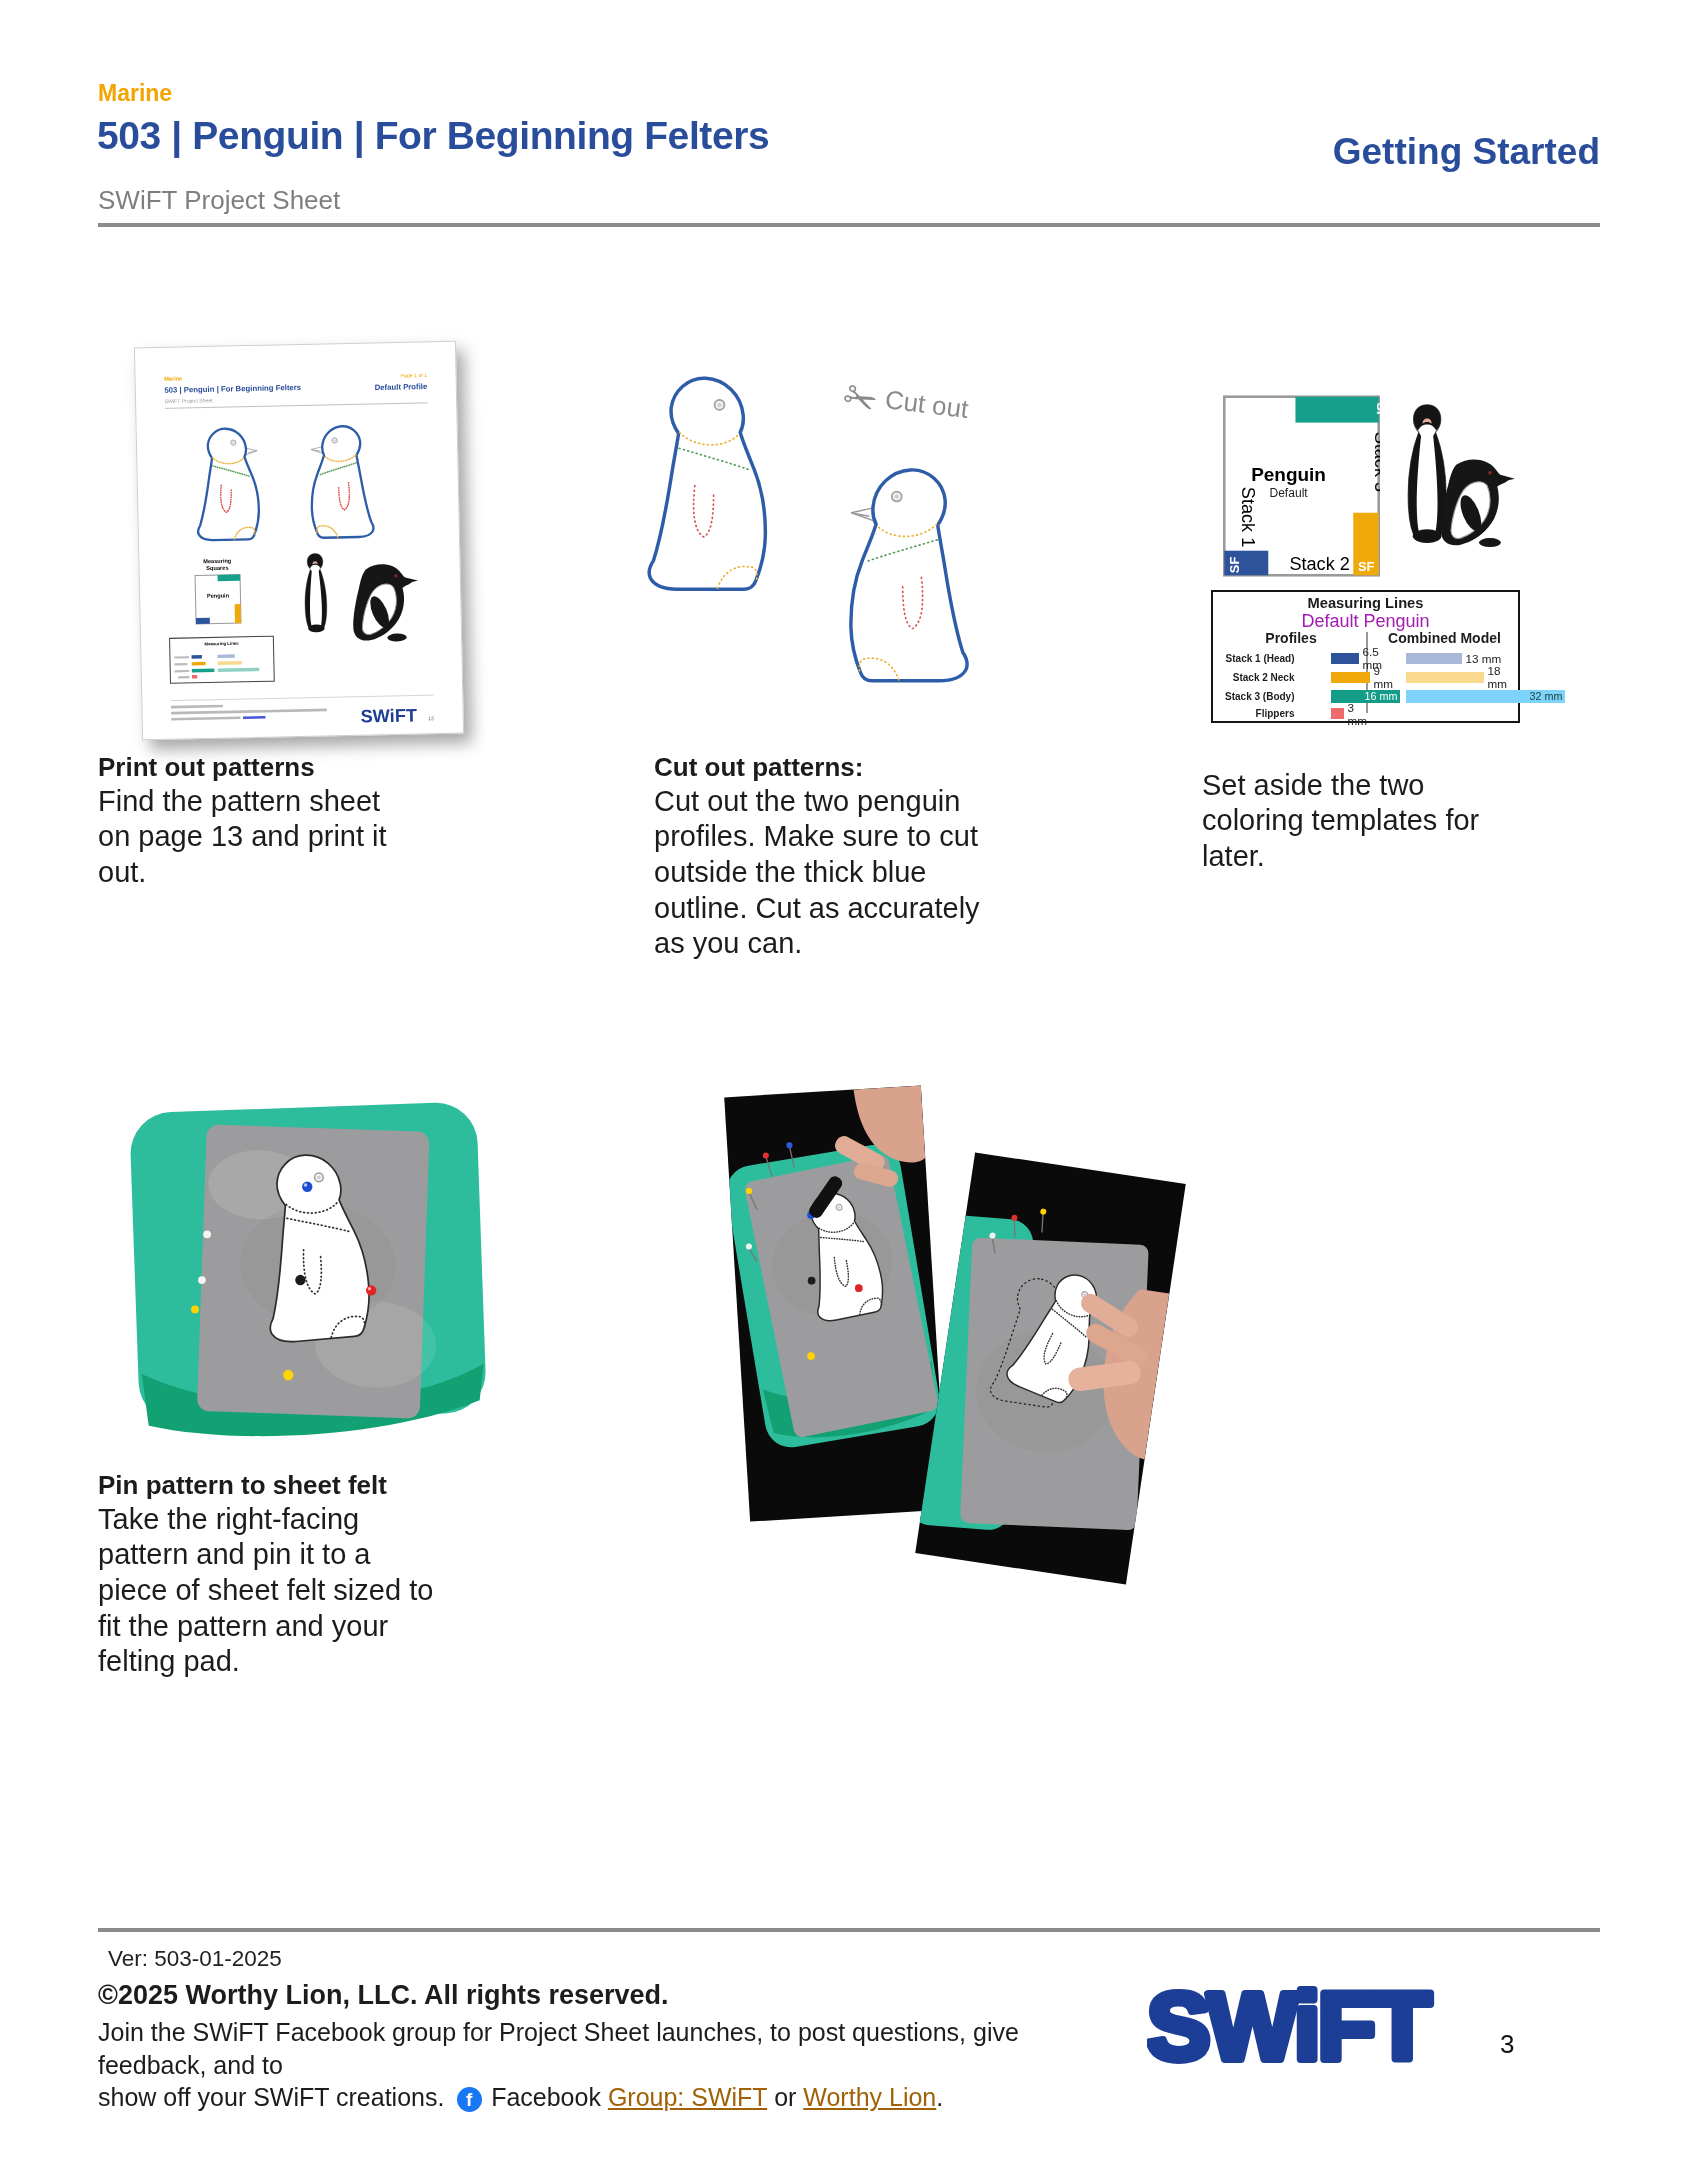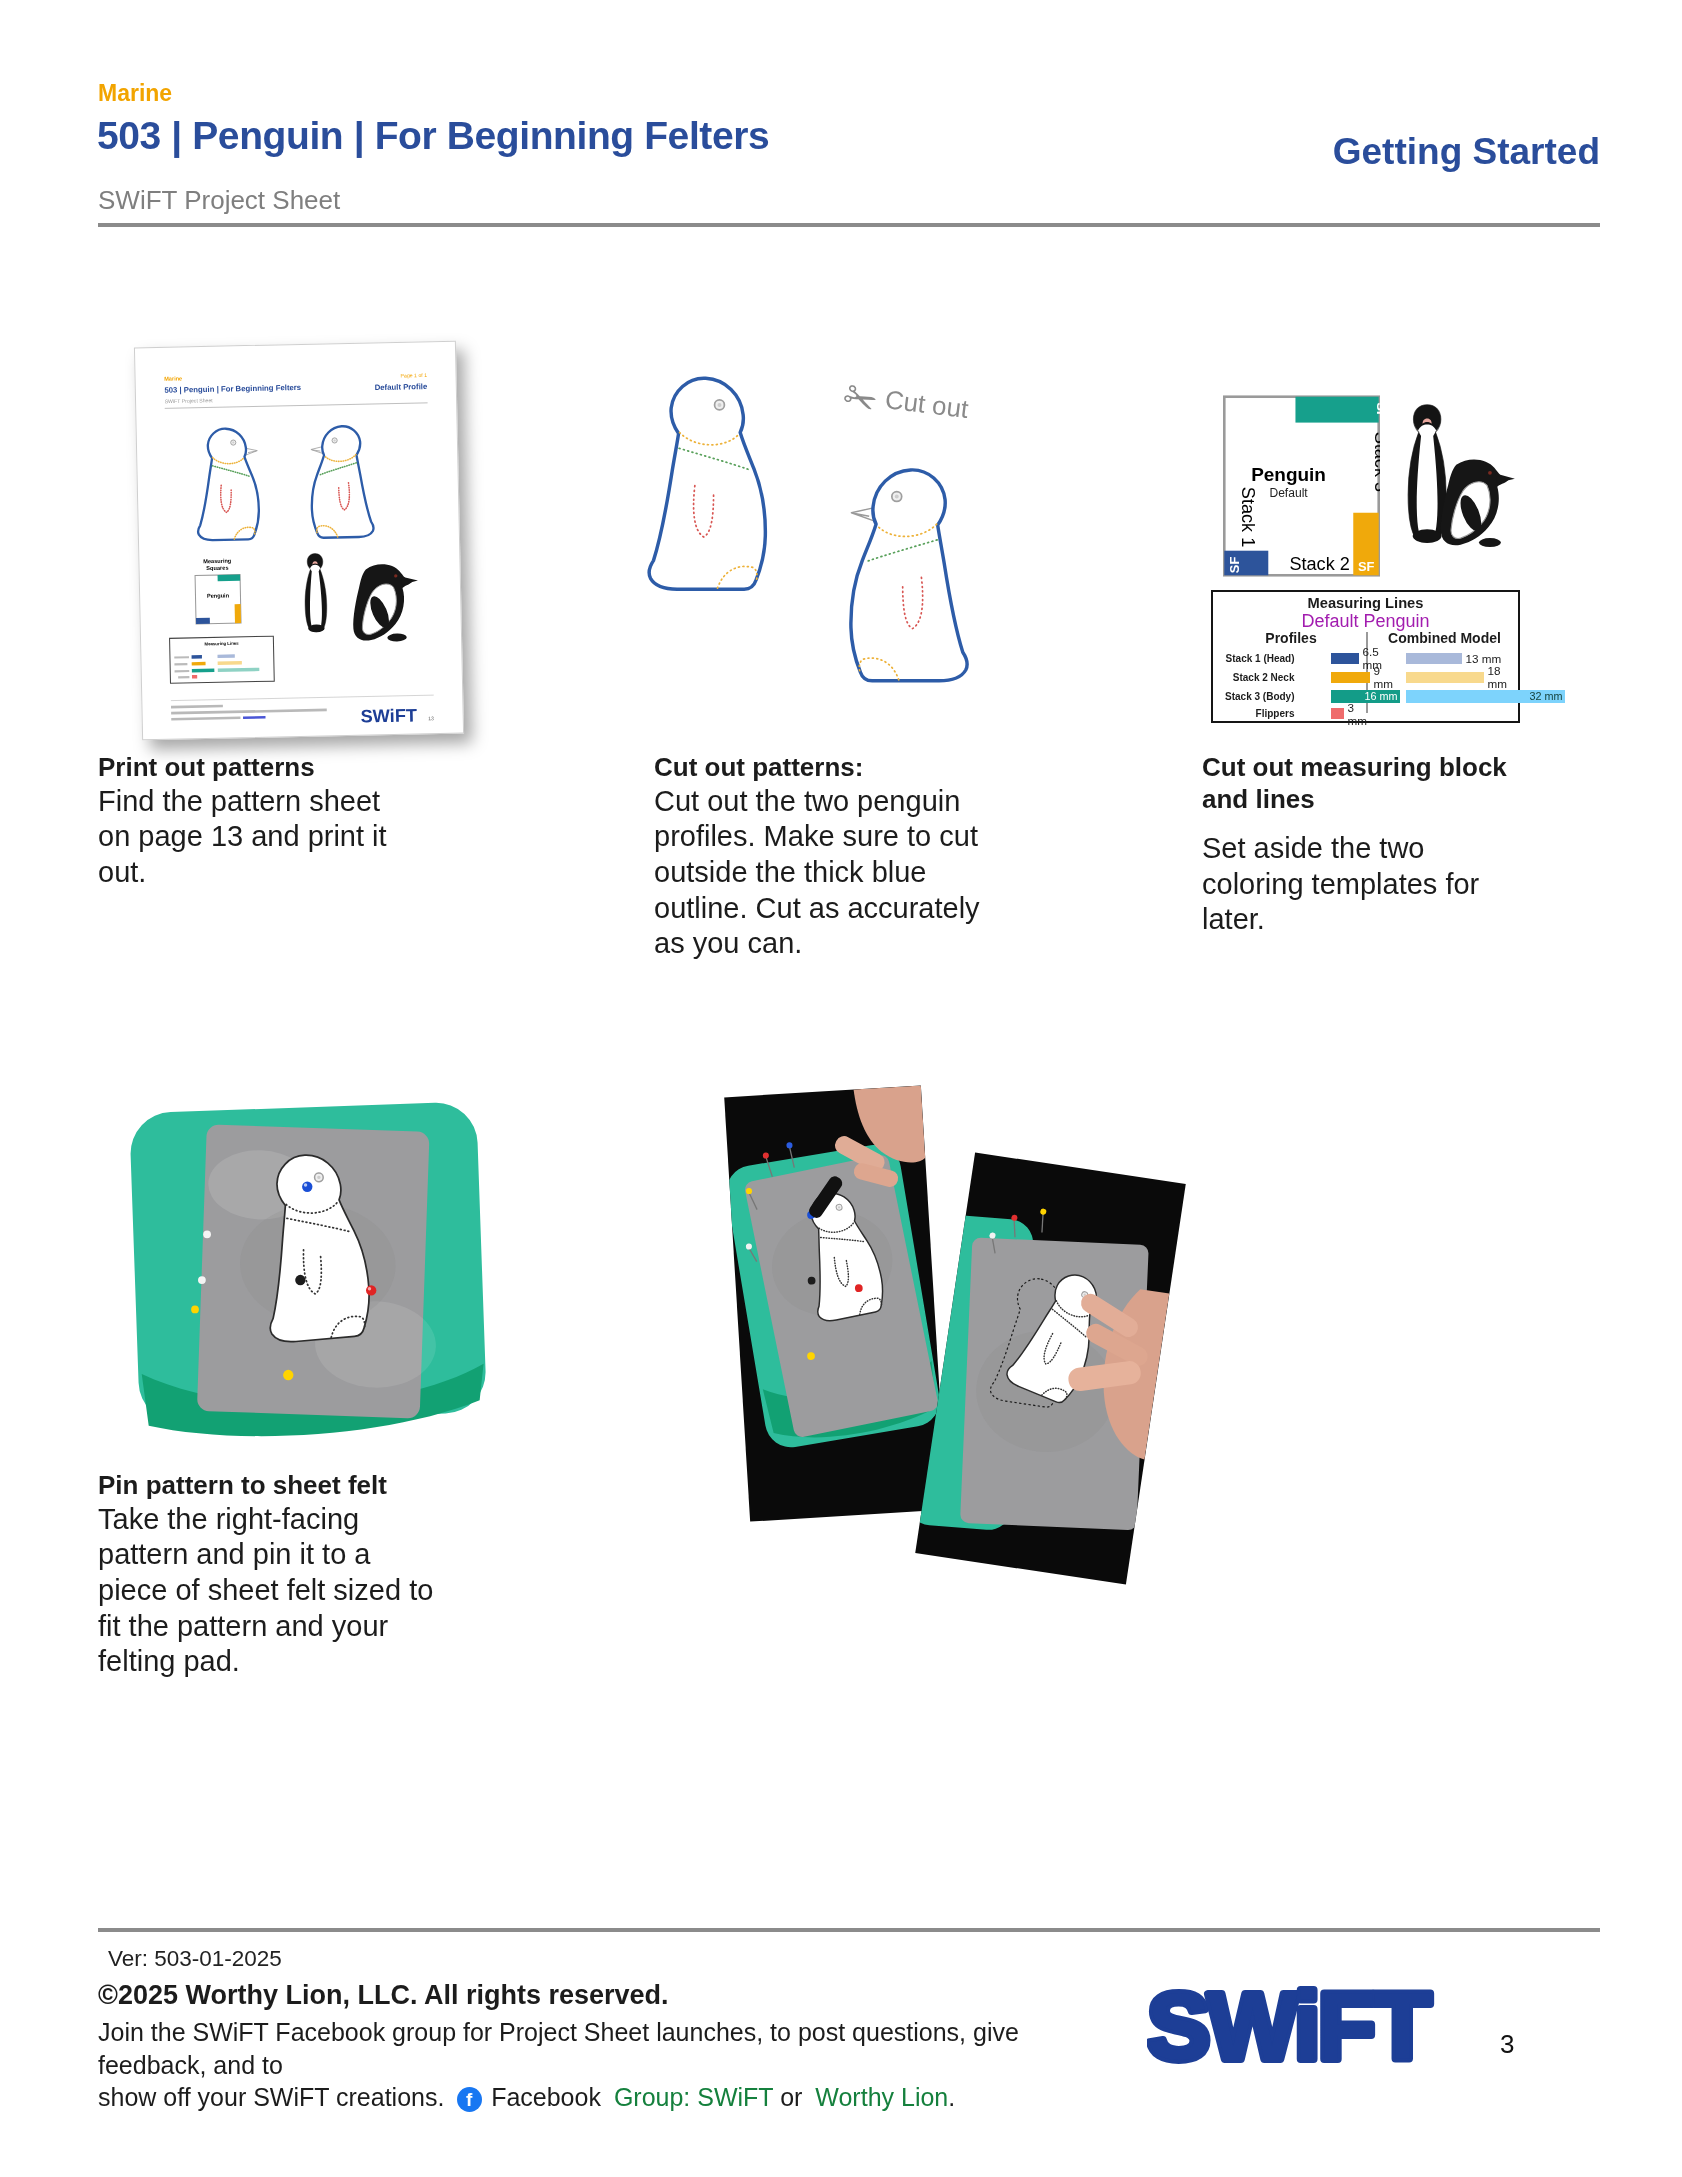--- a/index.html
+++ b/index.html
@@ -60,21 +60,21 @@
 
   
   .photo{overflow:hidden;background:#0a0a0a;}
   .photoA{left:737px;top:1091px;width:197px;height:425px;transform:rotate(-3.5deg);}
   .photoB{left:944px;top:1166px;width:213px;height:405px;transform:rotate(8.5deg);}
 
   
   .ver{left:108px;top:1946px;font-size:22.5px;color:#222;}
   .copyright{left:98px;top:1980px;font-size:27px;font-weight:bold;}
   .join{left:98px;top:2016px;width:1020px;font-size:25px;line-height:1.3;}
-  .join a{color:#15803d;cursor:pointer;margin-left:6px;}
+  .join a{color:#a16207;text-decoration:underline;cursor:pointer;}
   .fb{display:inline-block;width:25px;height:25px;border-radius:50%;background:#1877F2;color:#fff;
       font-weight:bold;text-align:center;line-height:25px;font-size:19px;margin:0 2.6px -4.3px 5.2px;}
   .logo-svg{left:1147px;top:1973px;}
   .pagenum{left:1500px;top:2029px;font-size:26px;color:#111;}
 </style>
 </head>
 <body>
 
 <svg width="0" height="0" style="position:absolute" aria-hidden="true">
   <defs>
@@ -260,21 +260,20 @@
 
   <div class="abs step" style="left:98px;top:752px;width:311px">
     <h3>Print out patterns</h3>
     <p>Find the pattern sheet on page 13 and print it out.</p>
   </div>
   <div class="abs step" style="left:654px;top:752px;width:337px">
     <h3>Cut out patterns:</h3>
     <p>Cut out the two penguin profiles. Make sure to cut outside the thick blue outline. Cut as accurately as you can.</p>
   </div>
   <div class="abs step gap" style="left:1202px;top:752px;width:320px">
-    <h3>Cut out measuring block and lines</h3>
     <p>Set aside the two coloring templates for later.</p>
   </div>
 
   <svg class="abs" style="left:119px;top:1083px" width="380" height="363" viewBox="0 0 440 420">
     <g transform="rotate(-2 220 210)">
       <rect x="18" y="28" width="402" height="360" rx="48" fill="#2EBD9C"></rect>
       <path d="M22,330 C130,386 320,384 418,332 L412,374 C300,414 130,416 28,390 Z" fill="#12A173"></path>
     </g>
     <g transform="rotate(2 225 215)">
       <rect x="96" y="52" width="258" height="332" rx="14" fill="#9C9C9E"></rect>

